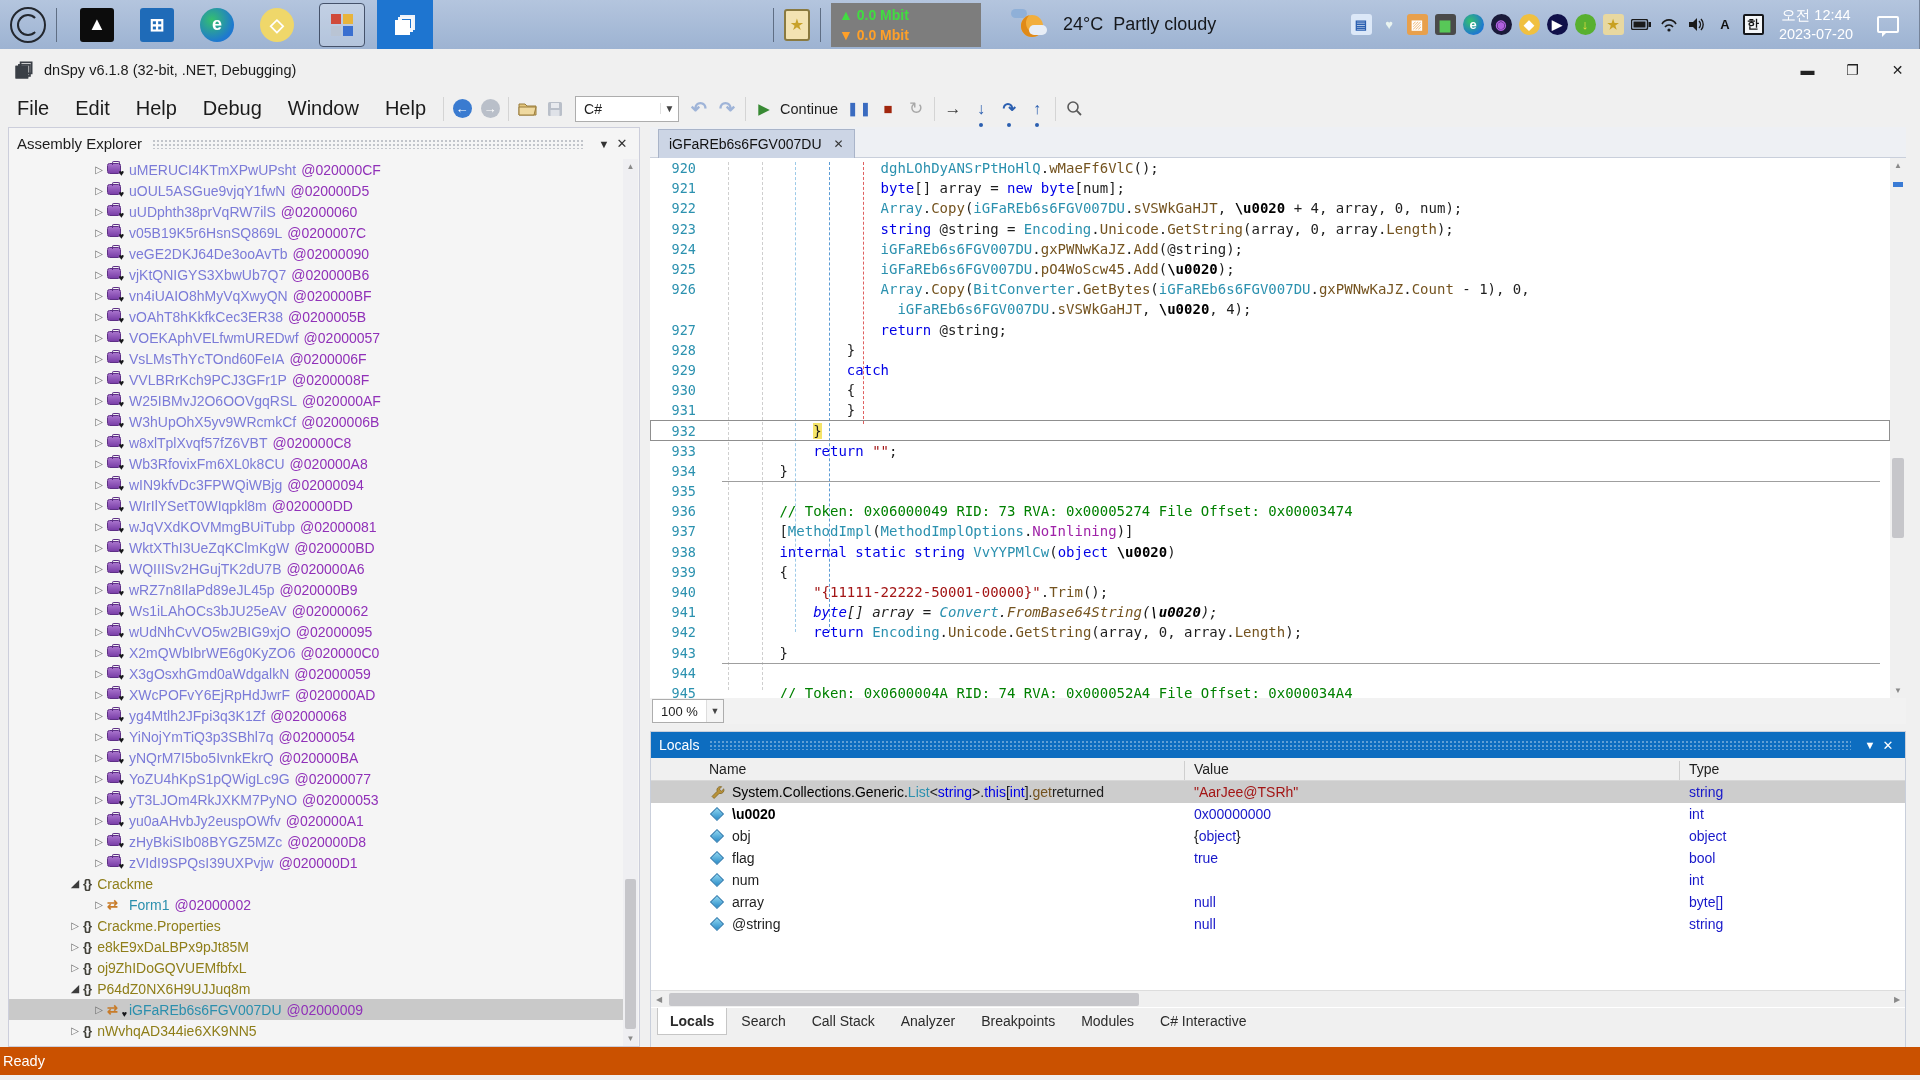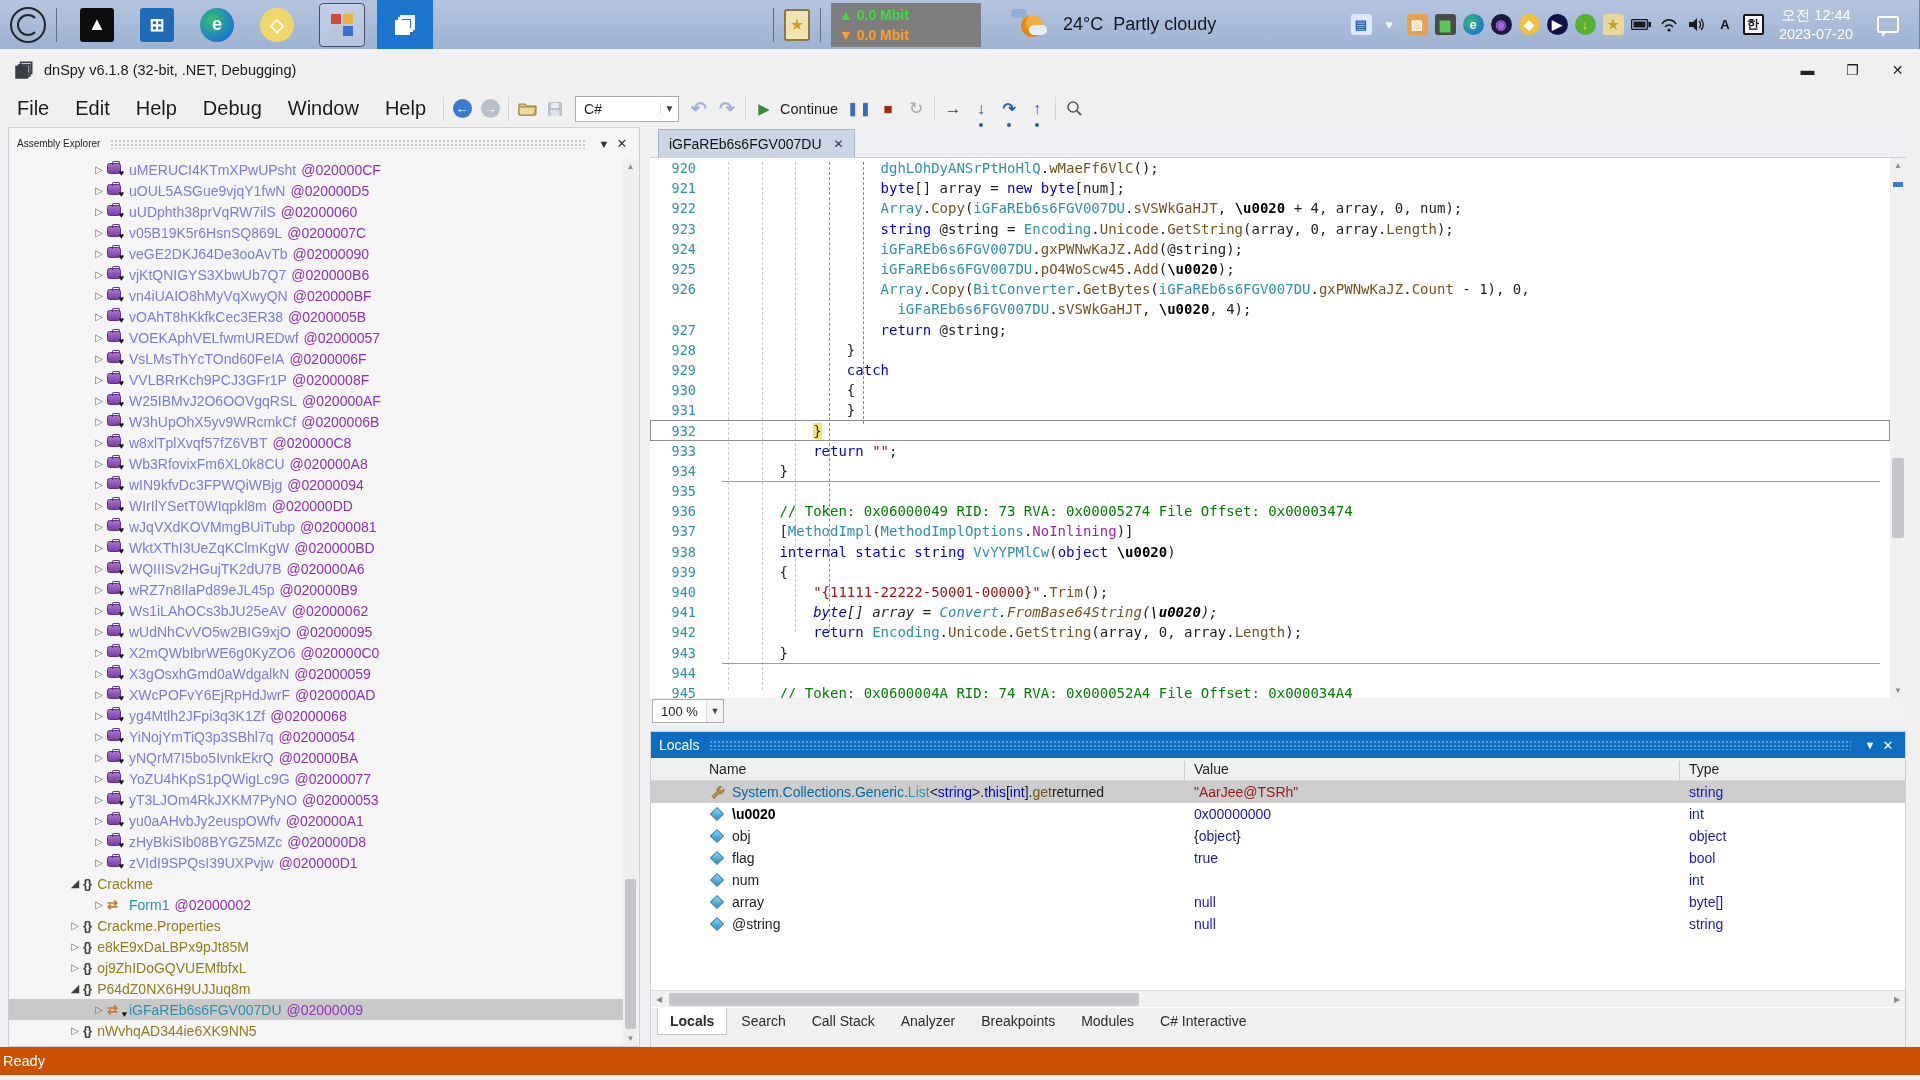--- a/index.html
+++ b/index.html
@@ -62,21 +62,21 @@
   #lang-combo { width:104px; height:26px; background:#fff; border:1px solid #adadad; display:flex; align-items:center; font-size:14px; margin:0 6px;}
   #lang-combo span:first-child { flex:1; padding-left:8px;}
   #lang-combo .dd { width:18px; text-align:center; color:#444; font-size:10px; border-left:1px solid #e0e0e0;}
   .step { position:relative; color:#2b5fb0; font-weight:bold; font-size:16px;}
   .step i { position:absolute; left:50%; transform:translateX(-50%); bottom:-4px; width:4px; height:4px; background:#2b5fb0; border-radius:50%;}
 
   
   #main { position:absolute; left:0; top:127px; width:1920px; height:920px; background:#f0f0f0;}
   #explorer { position:absolute; left:8px; top:0; width:632px; height:920px; background:#f5f5f5; border:1px solid #cccedb;}
   #explorer-header { height:31px; display:flex; align-items:center; padding:0 8px; background:#f5f5f5;}
-  #explorer-title { font-size:10px; color:#1e1e1e; white-space:nowrap;}
+  #explorer-title { font-size:15px; color:#1e1e1e; white-space:nowrap;}
   .grip { flex:1; height:10px; margin:0 10px;
      background-image:radial-gradient(circle, rgba(60,70,90,.28) 1px, transparent 1.1px); background-size:4px 4px;}
   .hdr-btn { width:18px; text-align:center; color:#333; font-size:11px;}
   #tree { position:absolute; left:0; top:31px; width:614px; height:887px; overflow:hidden; background:#f5f5f5;}
   .tree-row { height:21px; display:flex; align-items:center; font-size:14px; white-space:nowrap;}
   .tree-row.sel { background:#c9c9c9; }
   .exp { width:16px; text-align:center; font-size:10px; color:#6d6d6d; flex:none;}
   .exp.open { color:#3c3c3c; font-size:11px;}
   .ticon { flex:none; margin-right:6px; position:relative; }
   .ic-class { width:14px; height:11px; border-radius:2.5px; background:linear-gradient(#a873cc,#7a3fa8); border:1px solid #5e2f86;}
@@ -98,21 +98,21 @@
     display:flex; align-items:center; padding:0 10px; font-size:14px; color:#111;}
   #doc-tab .x { margin-left:12px; color:#333; font-size:12px;}
   #code-area { position:absolute; left:0; top:31px; width:1240px; height:540px; background:#fff; overflow:hidden;}
   .guide { position:absolute; width:0; border-left:1px dashed #cfcfcf;}
   .cl { position:relative; height:20.2px; display:flex; align-items:center; }
   .ln { width:62px; flex:none; text-align:right; padding-right:16px; color:#2b91af;
      font-family:"DejaVu Sans Mono", monospace; font-size:13.5px;}
   .ct { font-family:"DejaVu Sans Mono", monospace; font-size:14px; white-space:pre; position:relative; z-index:2;}
   .seg-k{color:#0000e6;} .seg-t{color:#2b91af;} .seg-m{color:#74531f;} .seg-s{color:#a31515;}
   .seg-c{color:#008000;} .seg-n{color:#1e1e1e;} .seg-p{color:#1e1e1e;} .seg-pb{color:#000;font-weight:bold;}
-  .seg-e{color:#9f23a8;} .seg-ns{color:#0369a1;} .seg-hy{background:#f5e469;color:#1e1e1e;}
+  .seg-e{color:#9f23a8;} .seg-ns{color:#000000;} .seg-hy{background:#f5e469;color:#1e1e1e;}
   .cl.cur { box-shadow:inset 0 0 0 1px #8f8f8f; }
   .sepline { position:absolute; left:72px; right:10px; bottom:-1px; height:0; border-top:1px solid #9f9f9f; z-index:1;}
   #v-scroll { position:absolute; left:1240px; top:31px; width:16px; height:540px; background:#f0f0f0;}
   #v-scroll .arr { position:absolute; left:0; width:16px; text-align:center; color:#8a8a8a; font-size:8px; height:15px; line-height:15px;}
   #v-thumb { position:absolute; left:2px; top:300px; width:12px; height:80px; background:#c6c6ca; border-radius:2px;}
   #v-mark { position:absolute; left:3px; top:24px; width:10px; height:5px; background:#3a7bd5;}
   #zoom-row { position:absolute; left:0; top:571px; width:1256px; height:26px; background:#f2f2f2; display:flex; align-items:center;}
   #zoom-box { display:flex; margin-left:2px; height:24px; border:1px solid #adadad; background:#fff; align-items:center; font-size:13px;}
   #zoom-box span:first-child { padding:0 8px; }
   #zoom-box .dd { width:17px; text-align:center; font-size:9px; color:#444; border-left:1px solid #ddd; align-self:stretch; line-height:22px; background:#f5f5f5;}

